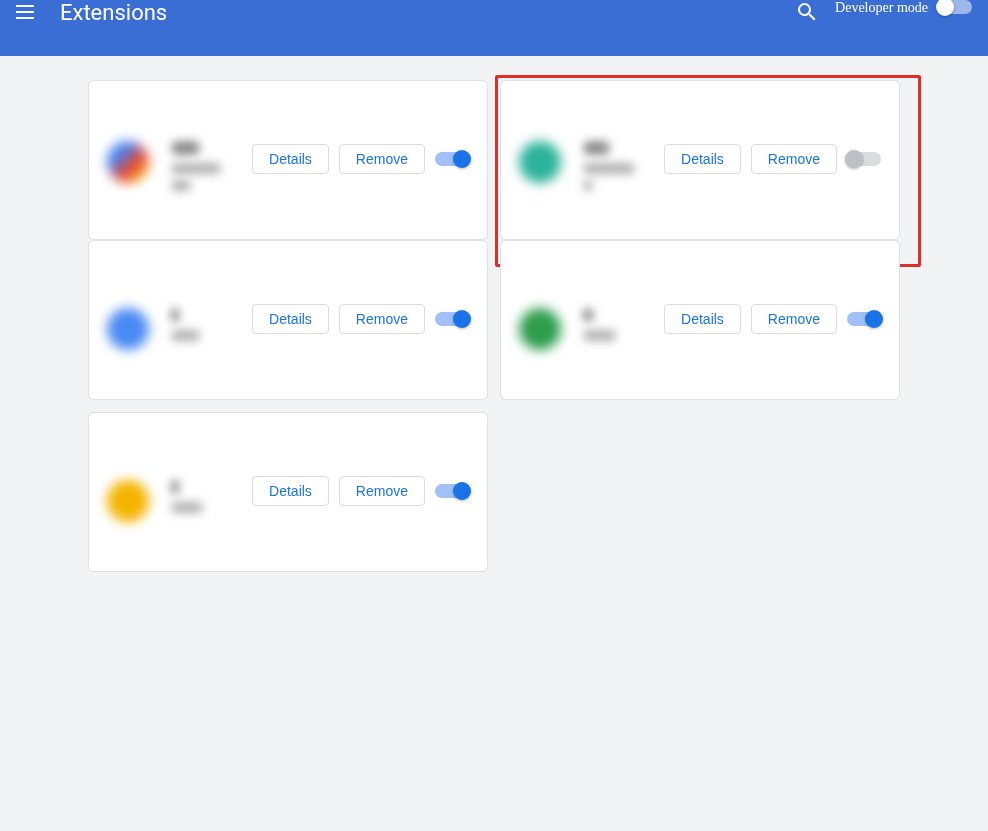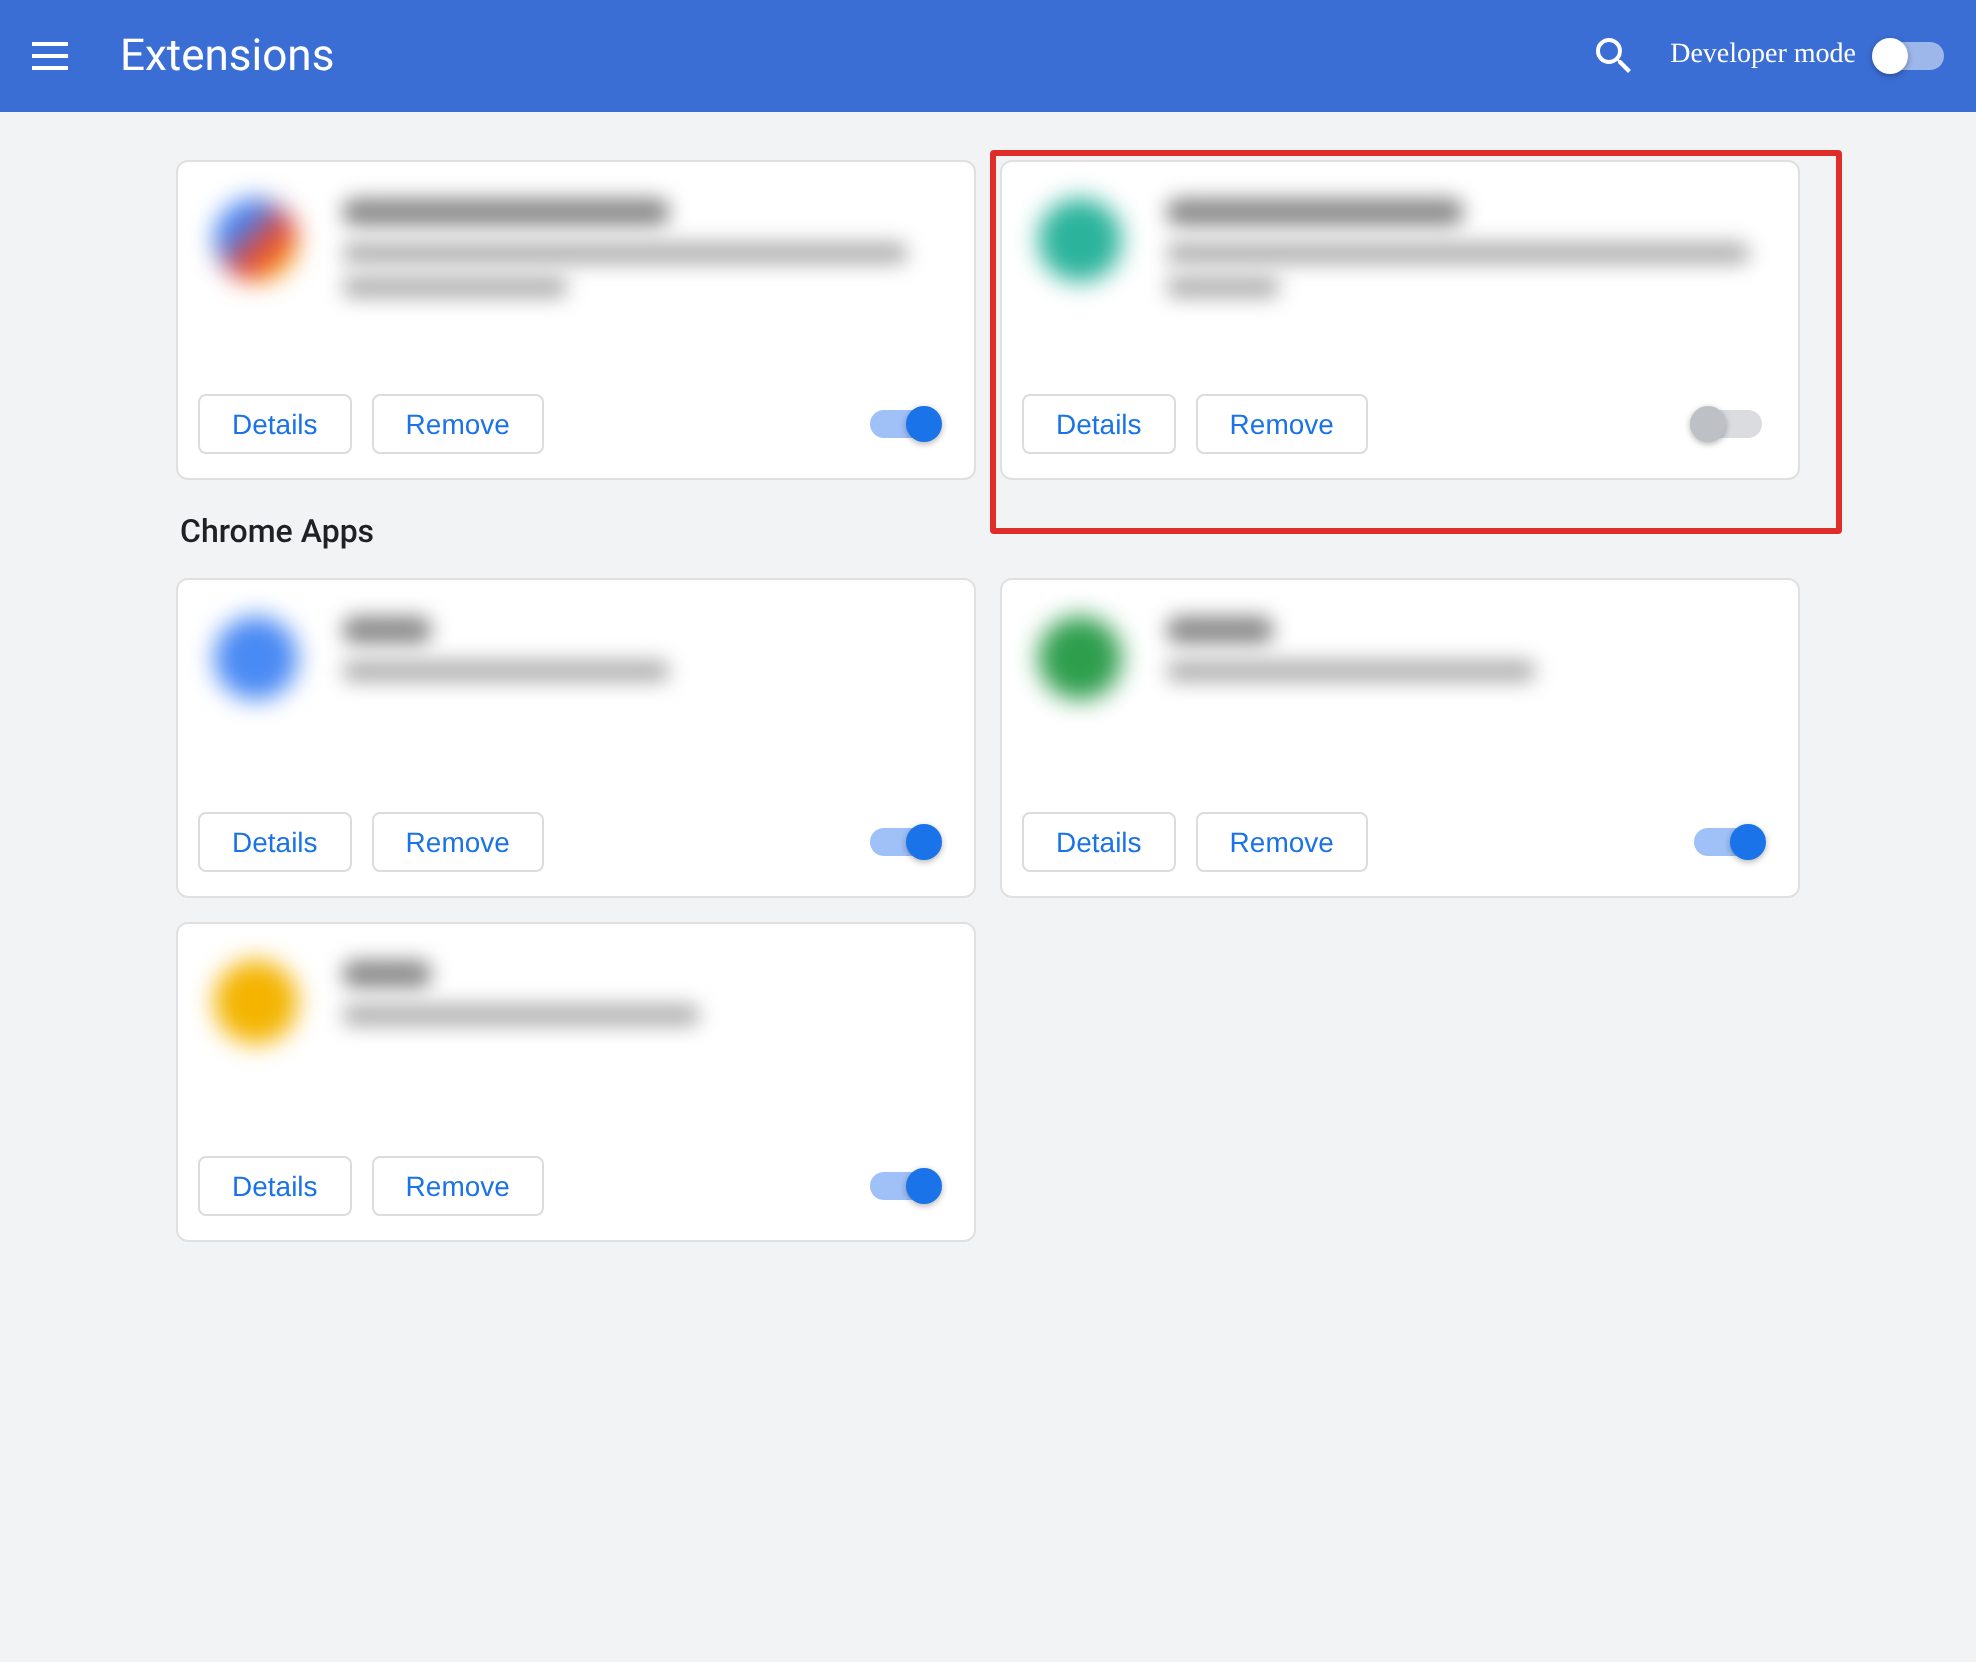--- a/index.html
+++ b/index.html
@@ -7,21 +7,20 @@
       font-family: 'Roboto', 'Segoe UI', Arial, sans-serif;
       background: #f1f3f4;
       width: 988px;
       height: 831px;
       overflow: hidden;
     }
     .header {
       background: #3b6ed5;
       height: 56px;
       display: flex;
-      align-items: center;
       padding: 0 16px;
       color: white;
     }
     .menu-icon {
       width: 24px;
       height: 24px;
       display: flex;
       flex-direction: column;
       justify-content: center;
       gap: 4px;
@@ -87,22 +86,23 @@
       display: grid;
       grid-template-columns: 1fr 1fr;
       gap: 12px;
     }
     .card {
       background: white;
       border: 1px solid #e0e0e0;
       border-radius: 6px;
       height: 160px;
       display: flex;
-      flex-direction: column;
+      flex-direction: row;
       position: relative;
+      align-items: center;
     }
     .card-body {
       padding: 18px 18px 0 18px;
       display: flex;
       flex: 1;
     }
     .card-icon {
       width: 42px;
       height: 42px;
       border-radius: 50%;
@@ -209,21 +209,20 @@
           <button class="btn">Remove</button>
           <div class="spacer"></div>
           <div class="toggle card-off">
             <div class="toggle-track"></div>
             <div class="toggle-knob"></div>
           </div>
         </div>
         <div class="highlight-box"></div>
       </div>
     </div>
-  <div class="section-title">Chrome Apps</div>
   <div class="cards-grid" id="apps-grid">
       <div class="card">
         <div class="card-body">
           <div class="card-icon" style="background: rgb(74, 138, 244);"></div>
           <div class="card-text">
             <div class="card-title-blur" style="width: 15%;"></div>
             <div class="card-desc-blur" style="width: 55%;"></div>
           </div>
         </div>
         <div class="card-footer">

